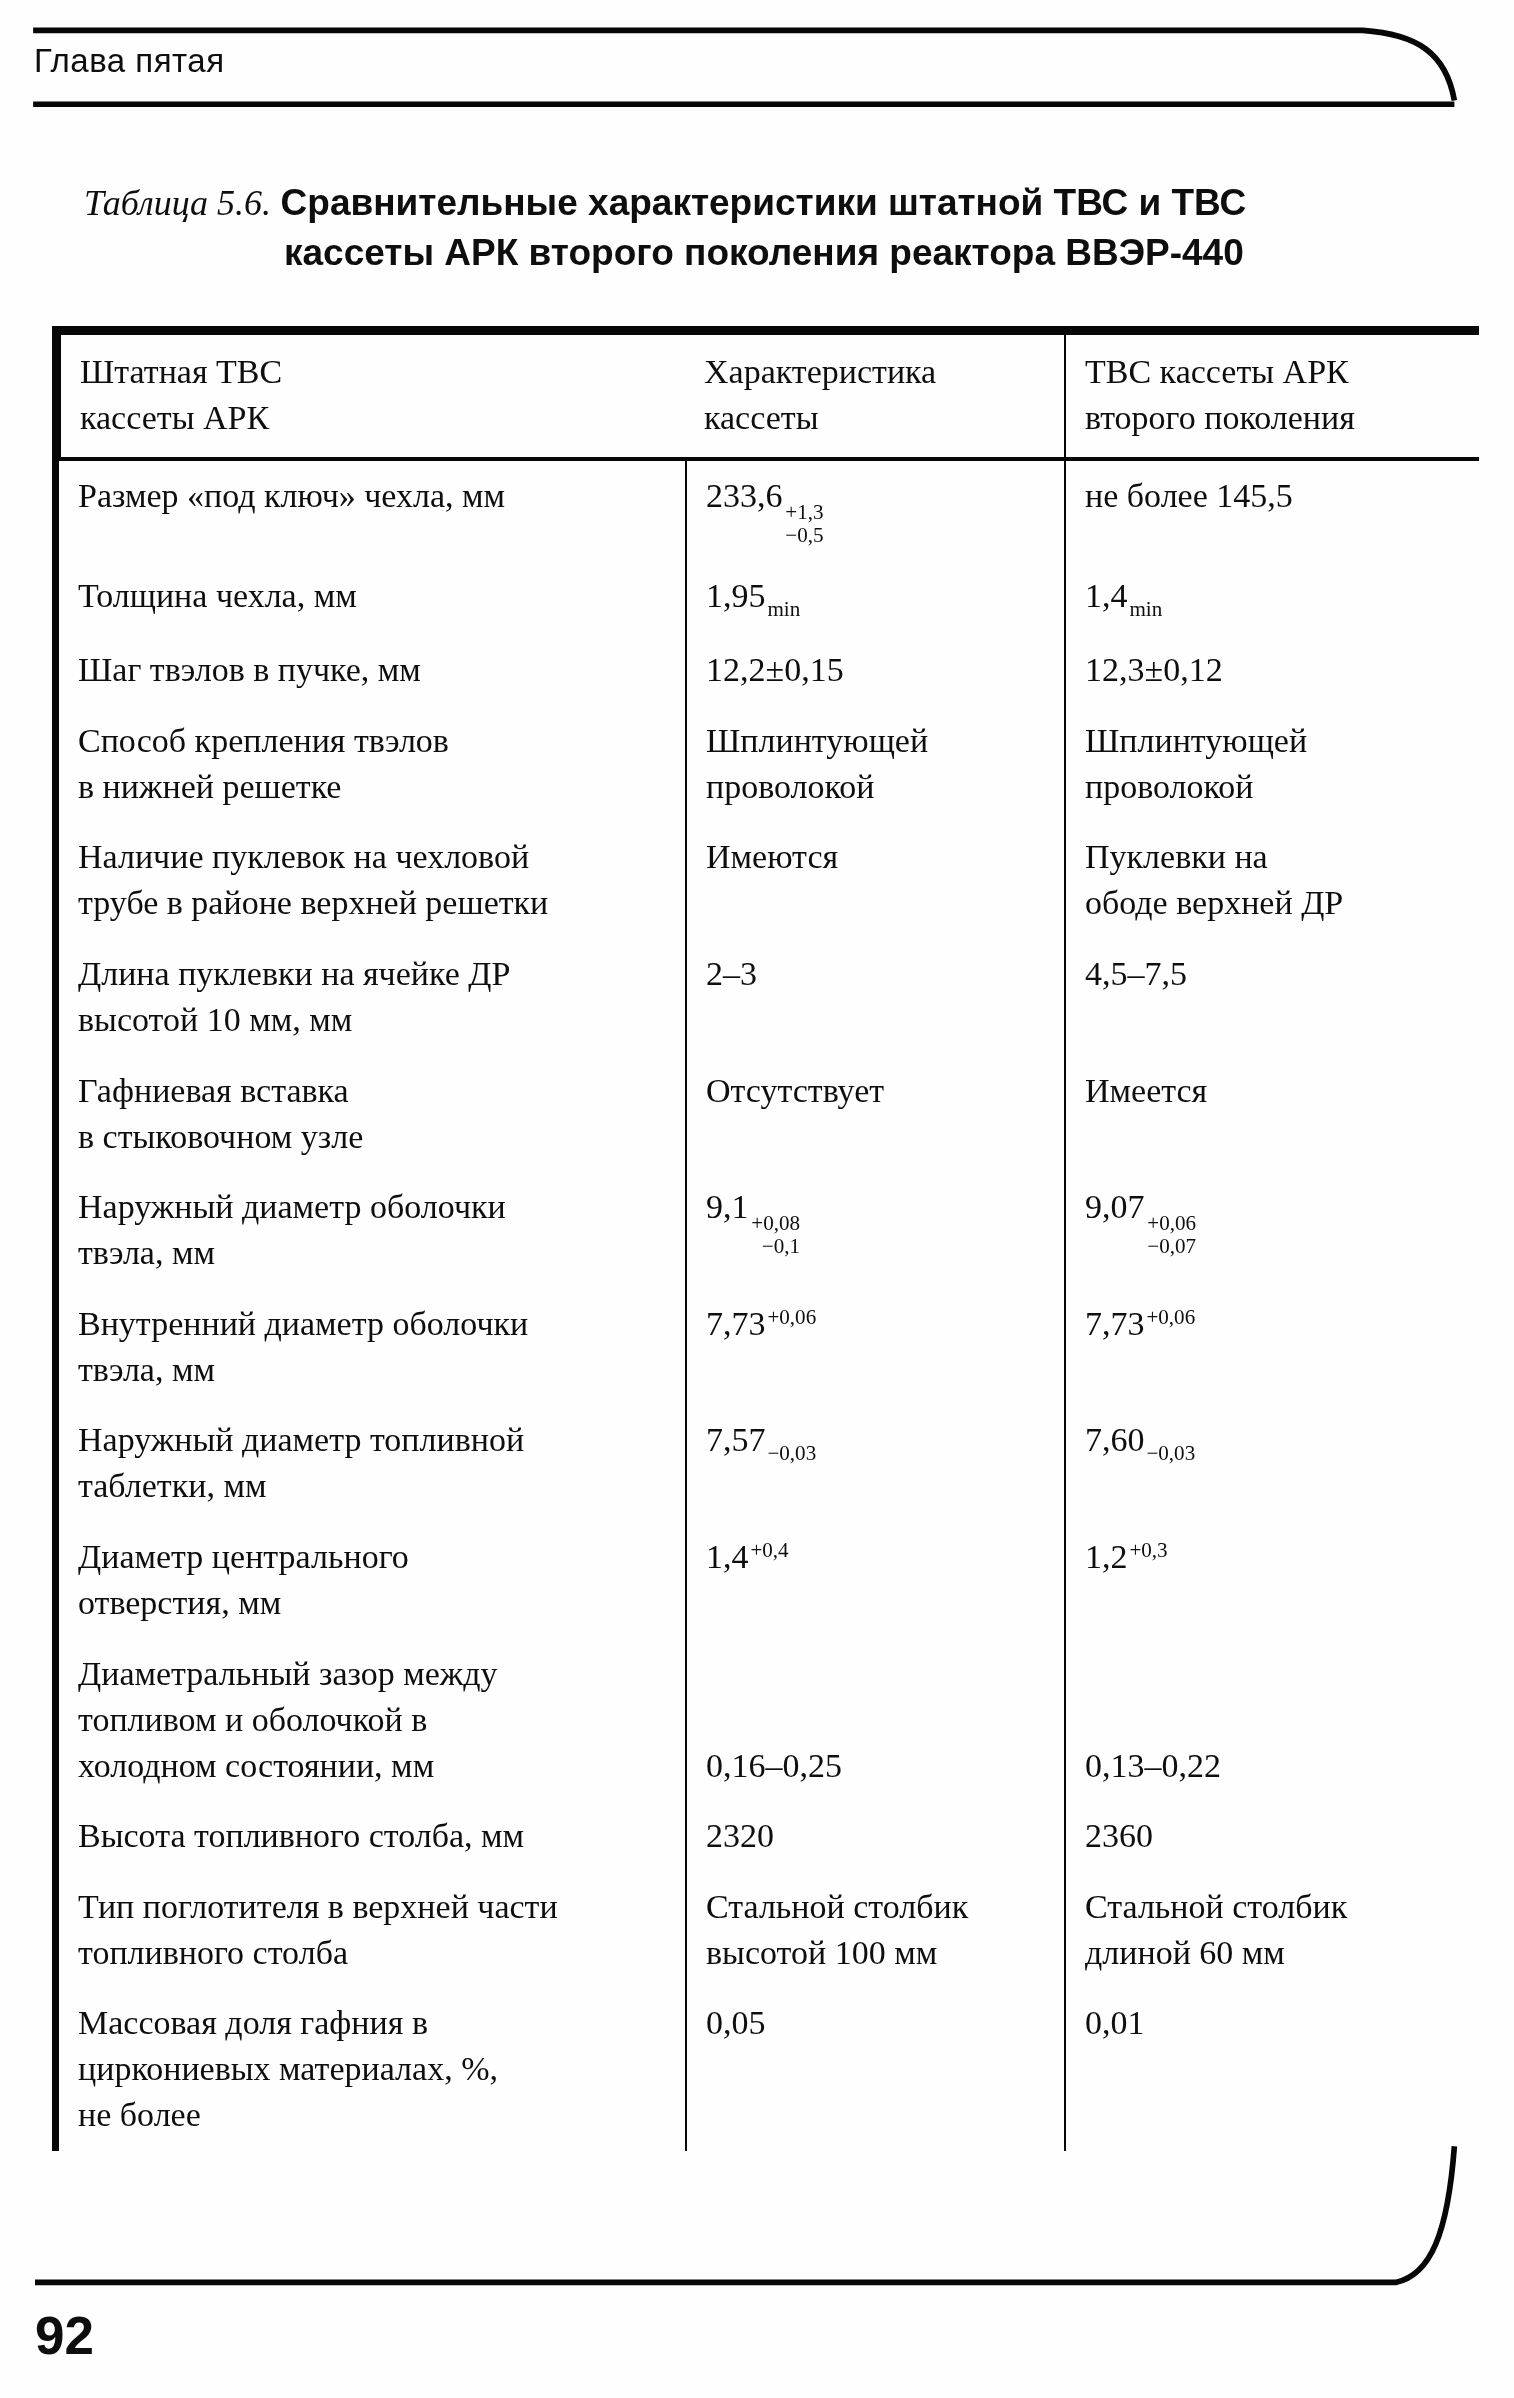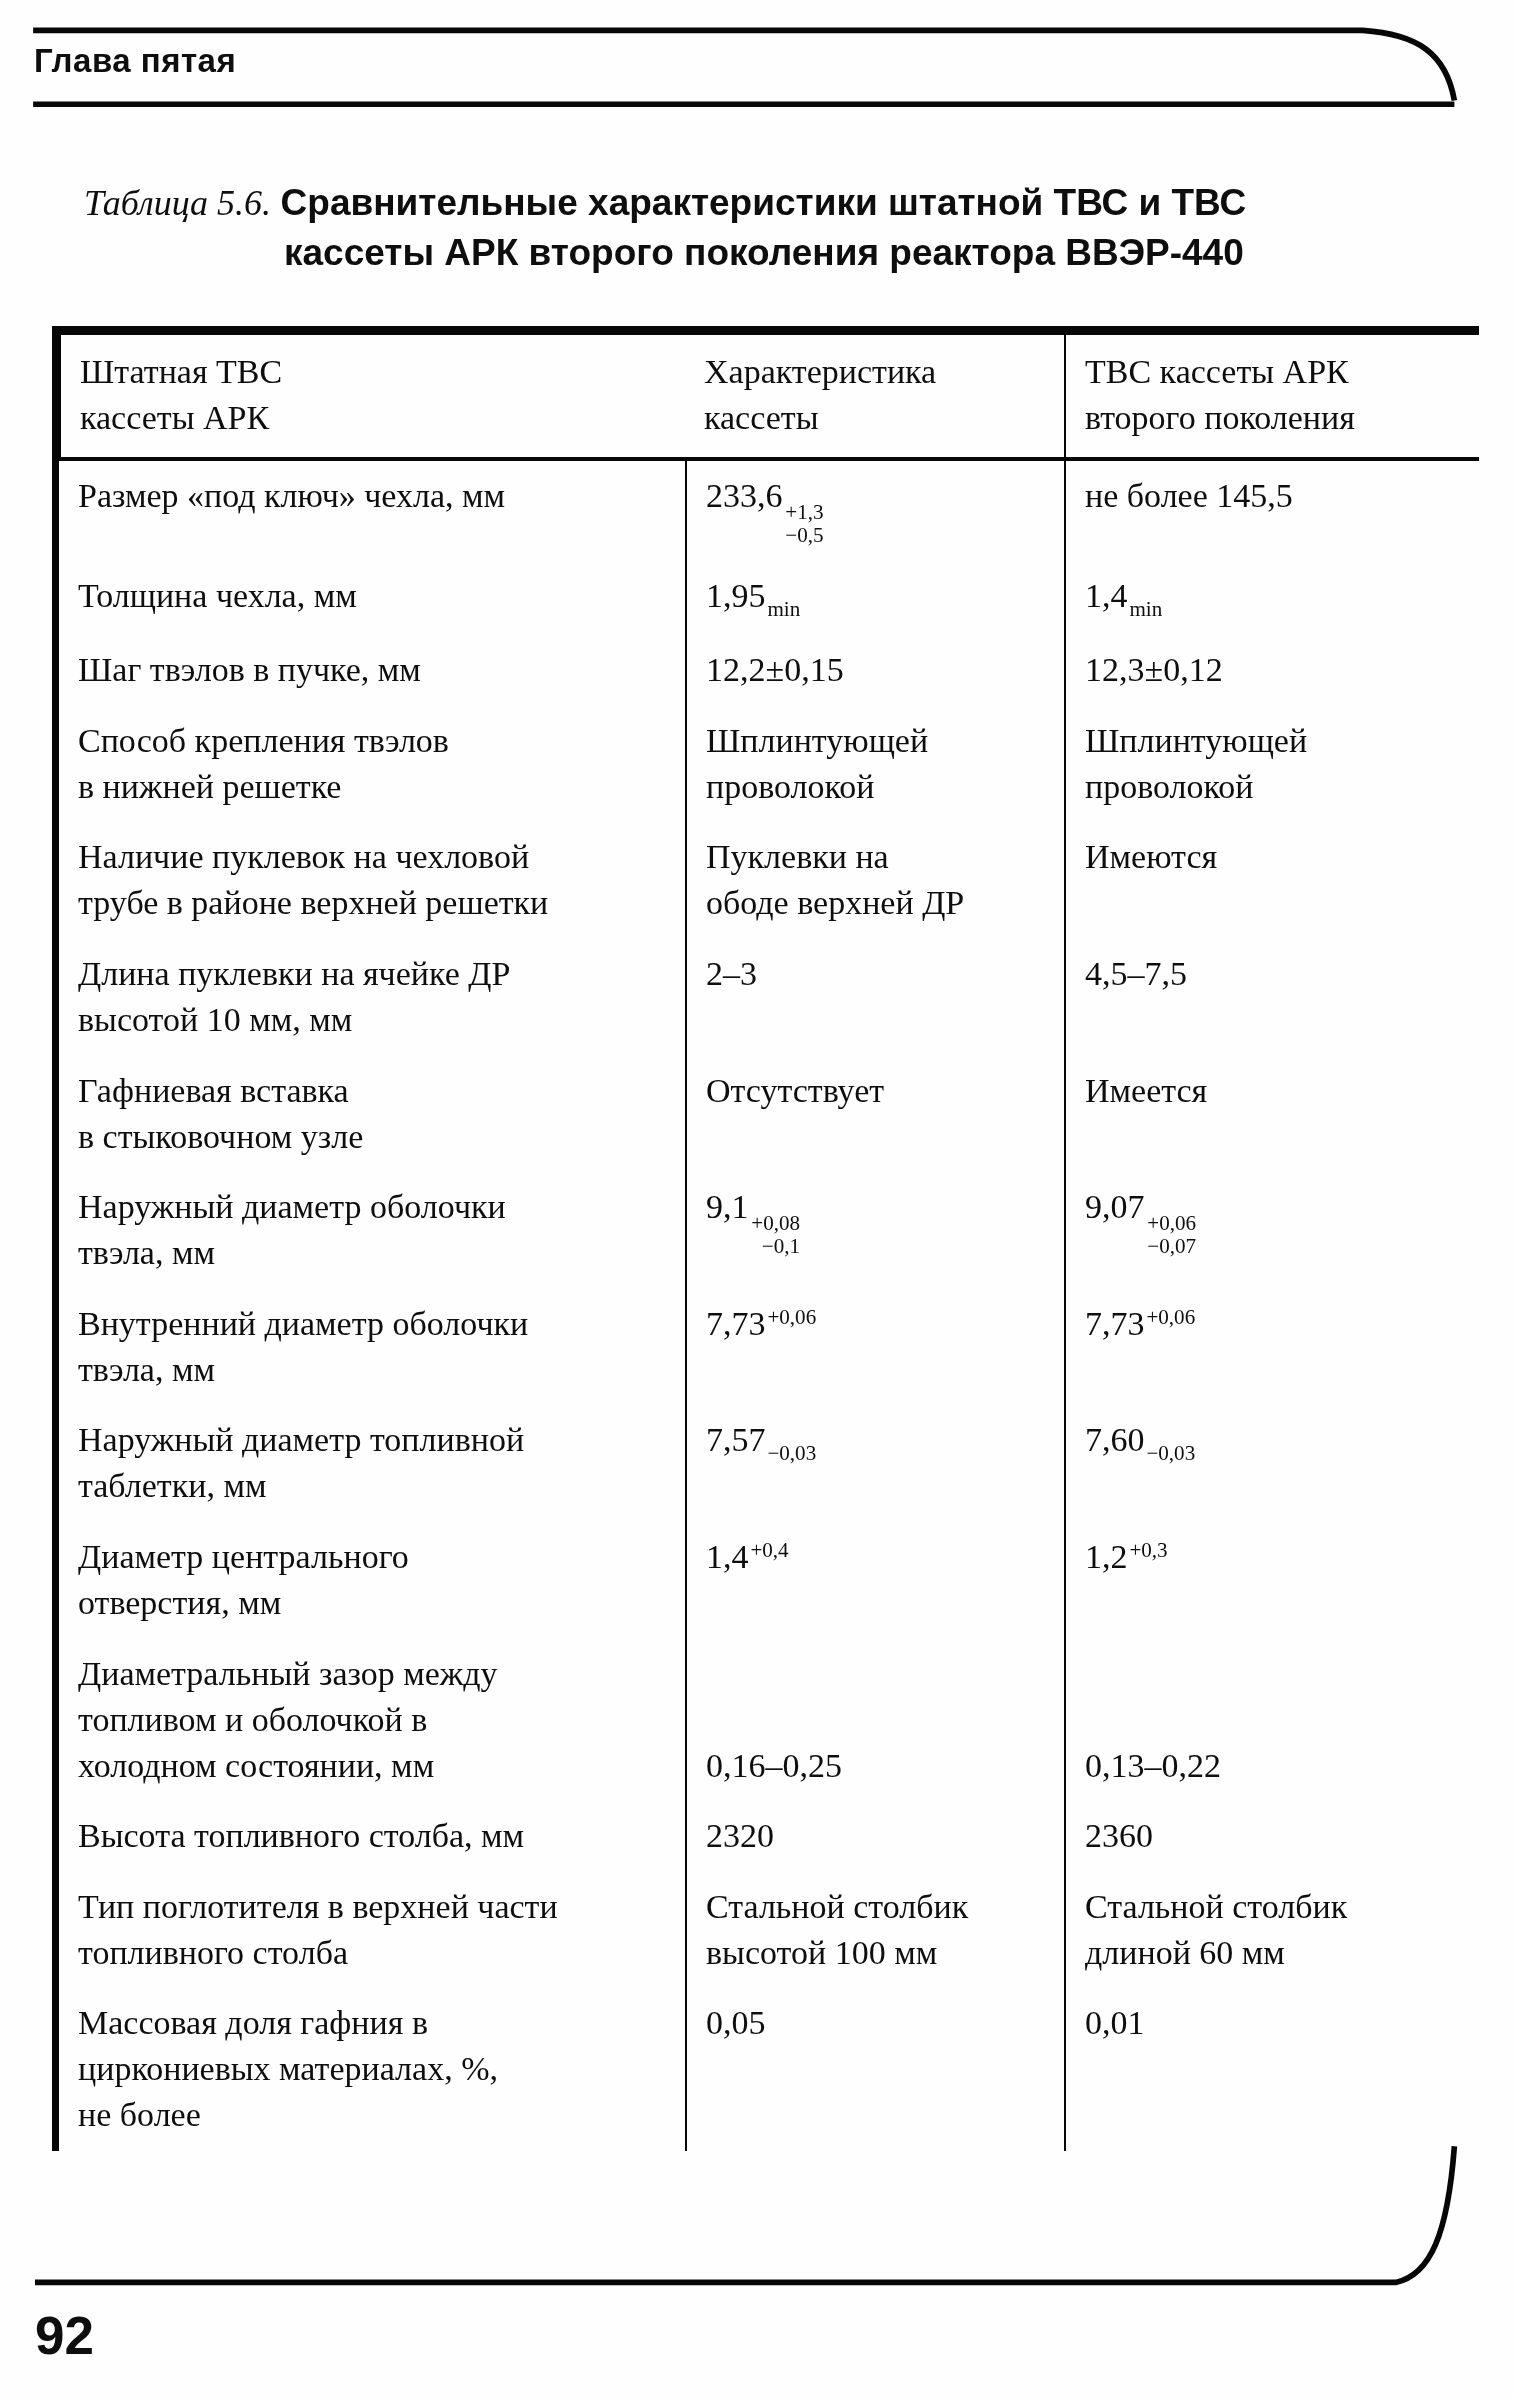--- a/index.html
+++ b/index.html
@@ -9,21 +9,21 @@
     background:#fefefe;
     overflow:hidden;
     color:#0e0e0e;
     font-family:"Liberation Serif", serif;
   }
   
   .band-svg{position:absolute;left:0;top:0;}
   .chapter{
     position:absolute;left:34px;top:42px;
     font-family:"Liberation Sans", sans-serif;
-    font-weight:bold;font-size:33px;letter-spacing:0.5px;
+    font-weight:normal;font-size:33px;letter-spacing:0.5px;
   }
   
   .title{
     position:absolute;left:0;top:178px;width:1438px;
     font-size:37px;line-height:50px;padding-left:27px;
   }
   .title-line1{padding-left:57px;}
   .title-line2{padding-left:257px;}
   .title-label{
     font-family:"Liberation Serif", serif;
@@ -122,22 +122,22 @@
           <div class="cell val c1"><span><span>12,2±0,15</span></span></div>
           <div class="cell val c2"><span><span>12,3±0,12</span></span></div>
         </div>
         <div class="tbl-grid-row">
           <div class="cell c0"><span>Способ крепления твэлов</span><br><span>в нижней решетке</span></div>
           <div class="cell val c1"><span><span>Шплинтующей</span><br><span>проволокой</span></span></div>
           <div class="cell val c2"><span><span>Шплинтующей</span><br><span>проволокой</span></span></div>
         </div>
         <div class="tbl-grid-row">
           <div class="cell c0"><span>Наличие пуклевок на чехловой</span><br><span>трубе в районе верхней решетки</span></div>
+          <div class="cell val c1"><span><span>Имеются</span></span></div>
           <div class="cell val c2"><span><span>Пуклевки на</span><br><span>ободе верхней ДР</span></span></div>
-          <div class="cell val c1"><span><span>Имеются</span></span></div>
         </div>
         <div class="tbl-grid-row">
           <div class="cell c0"><span>Длина пуклевки на ячейке ДР</span><br><span>высотой 10 мм, мм</span></div>
           <div class="cell val c1"><span><span>2–3</span></span></div>
           <div class="cell val c2"><span><span>4,5–7,5</span></span></div>
         </div>
         <div class="tbl-grid-row">
           <div class="cell c0"><span>Гафниевая вставка</span><br><span>в стыковочном узле</span></div>
           <div class="cell val c1"><span><span>Отсутствует</span></span></div>
           <div class="cell val c2"><span><span>Имеется</span></span></div>

